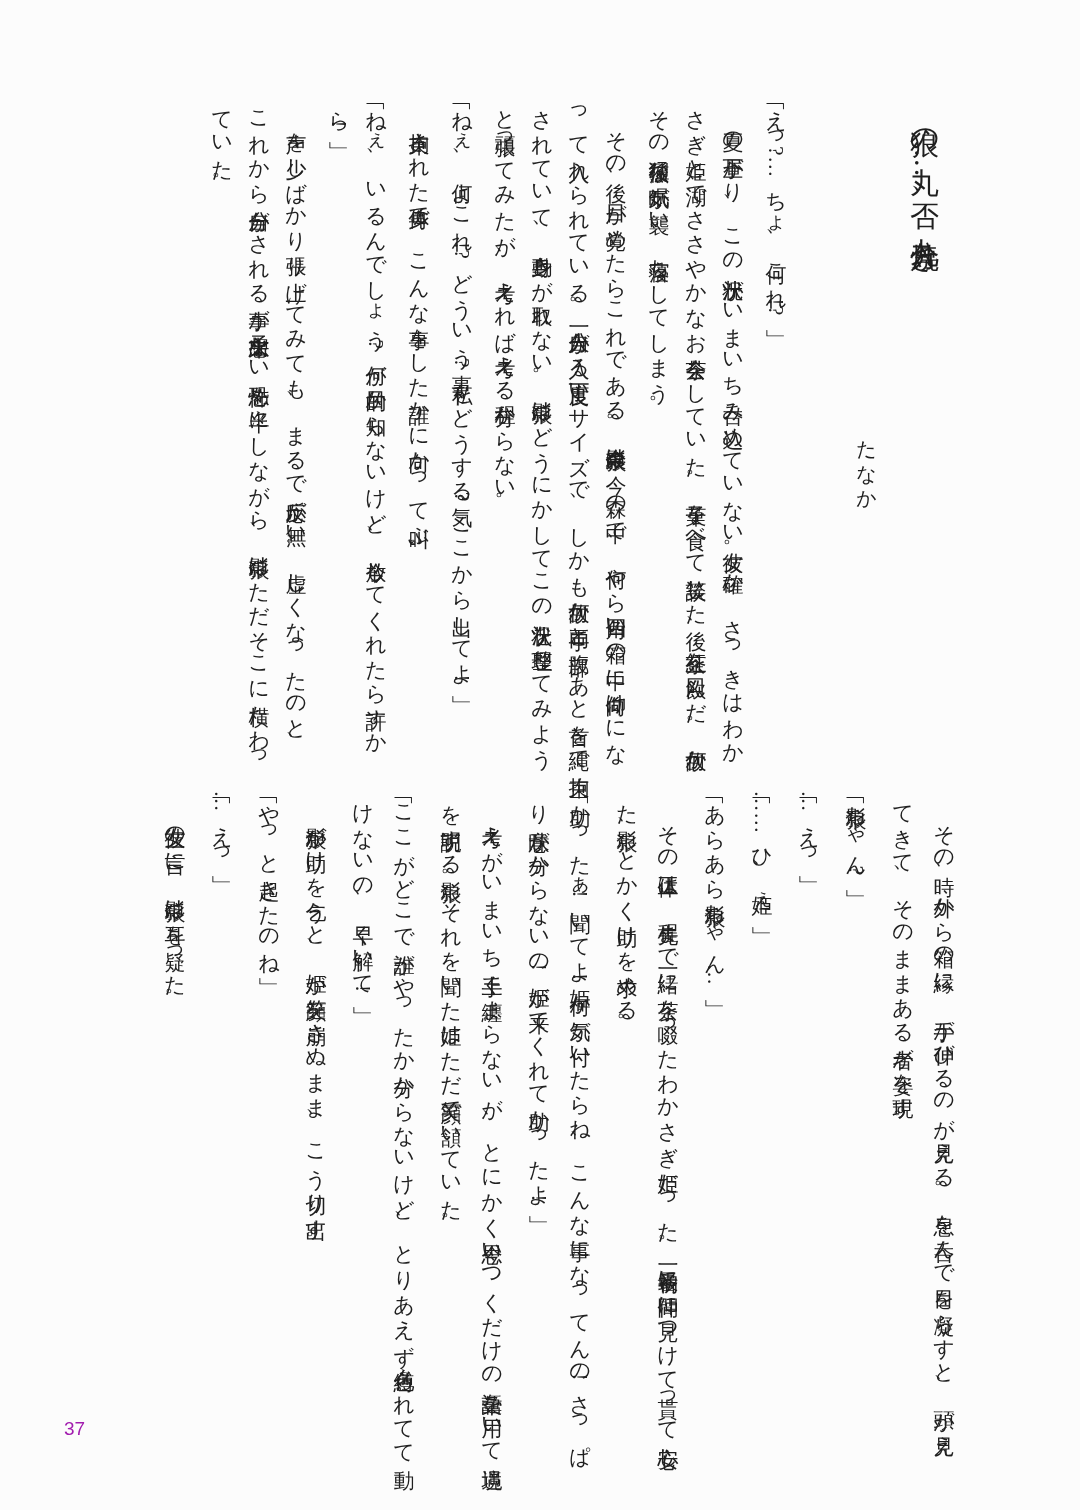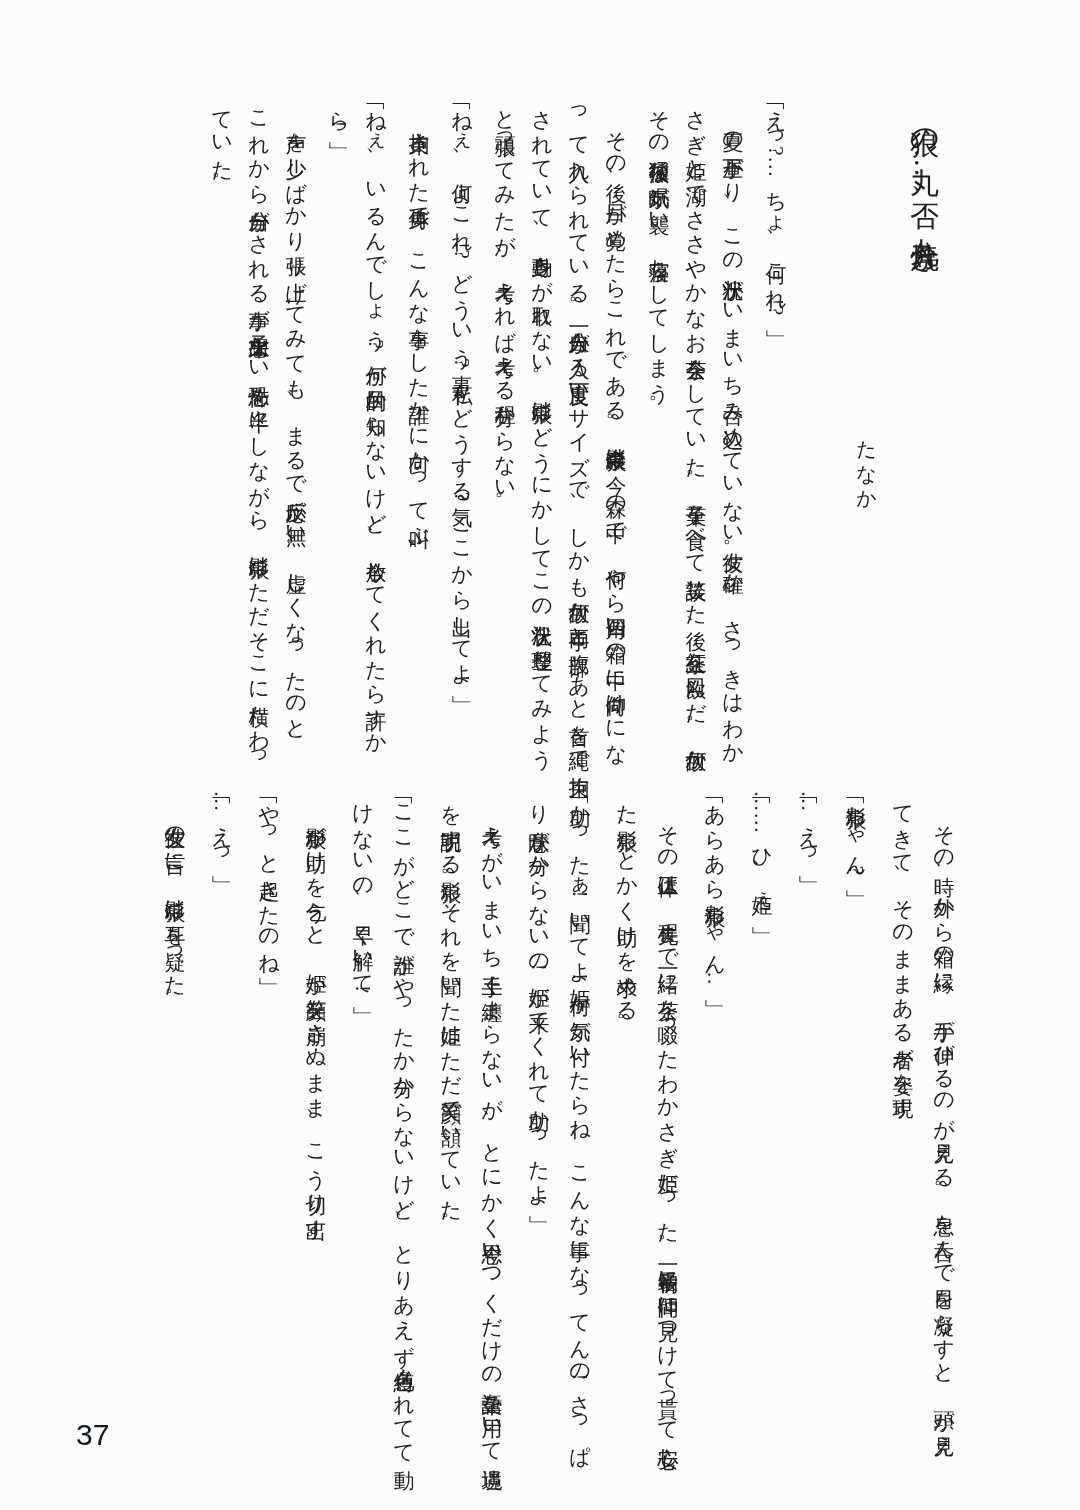--- a/index.html
+++ b/index.html
@@ -58,26 +58,26 @@
     text-indent: 1em;
   }
   .para + .para {
     margin-right: 6px;
   }
   .tier-upper .para:first-of-type {
     margin-right: 54px;
   }
   .page-number {
     position: absolute;
-    left: 76px;
+    left: 64px;
     top: 1418px;
     font-family: "Liberation Sans", "DejaVu Sans", sans-serif;
-    font-size: 30px;
+    font-size: 19px;
     font-weight: 500;
-    color: #0f172a;
+    color: #a21caf;
   }
 </style>
 </head>
 <body>
 
 <div class="page">
 
   <section class="tier tier-upper">
     <h1 class="story-title">狼の丸…否、九分焼き</h1>
     <div class="story-author">たなか</div>

